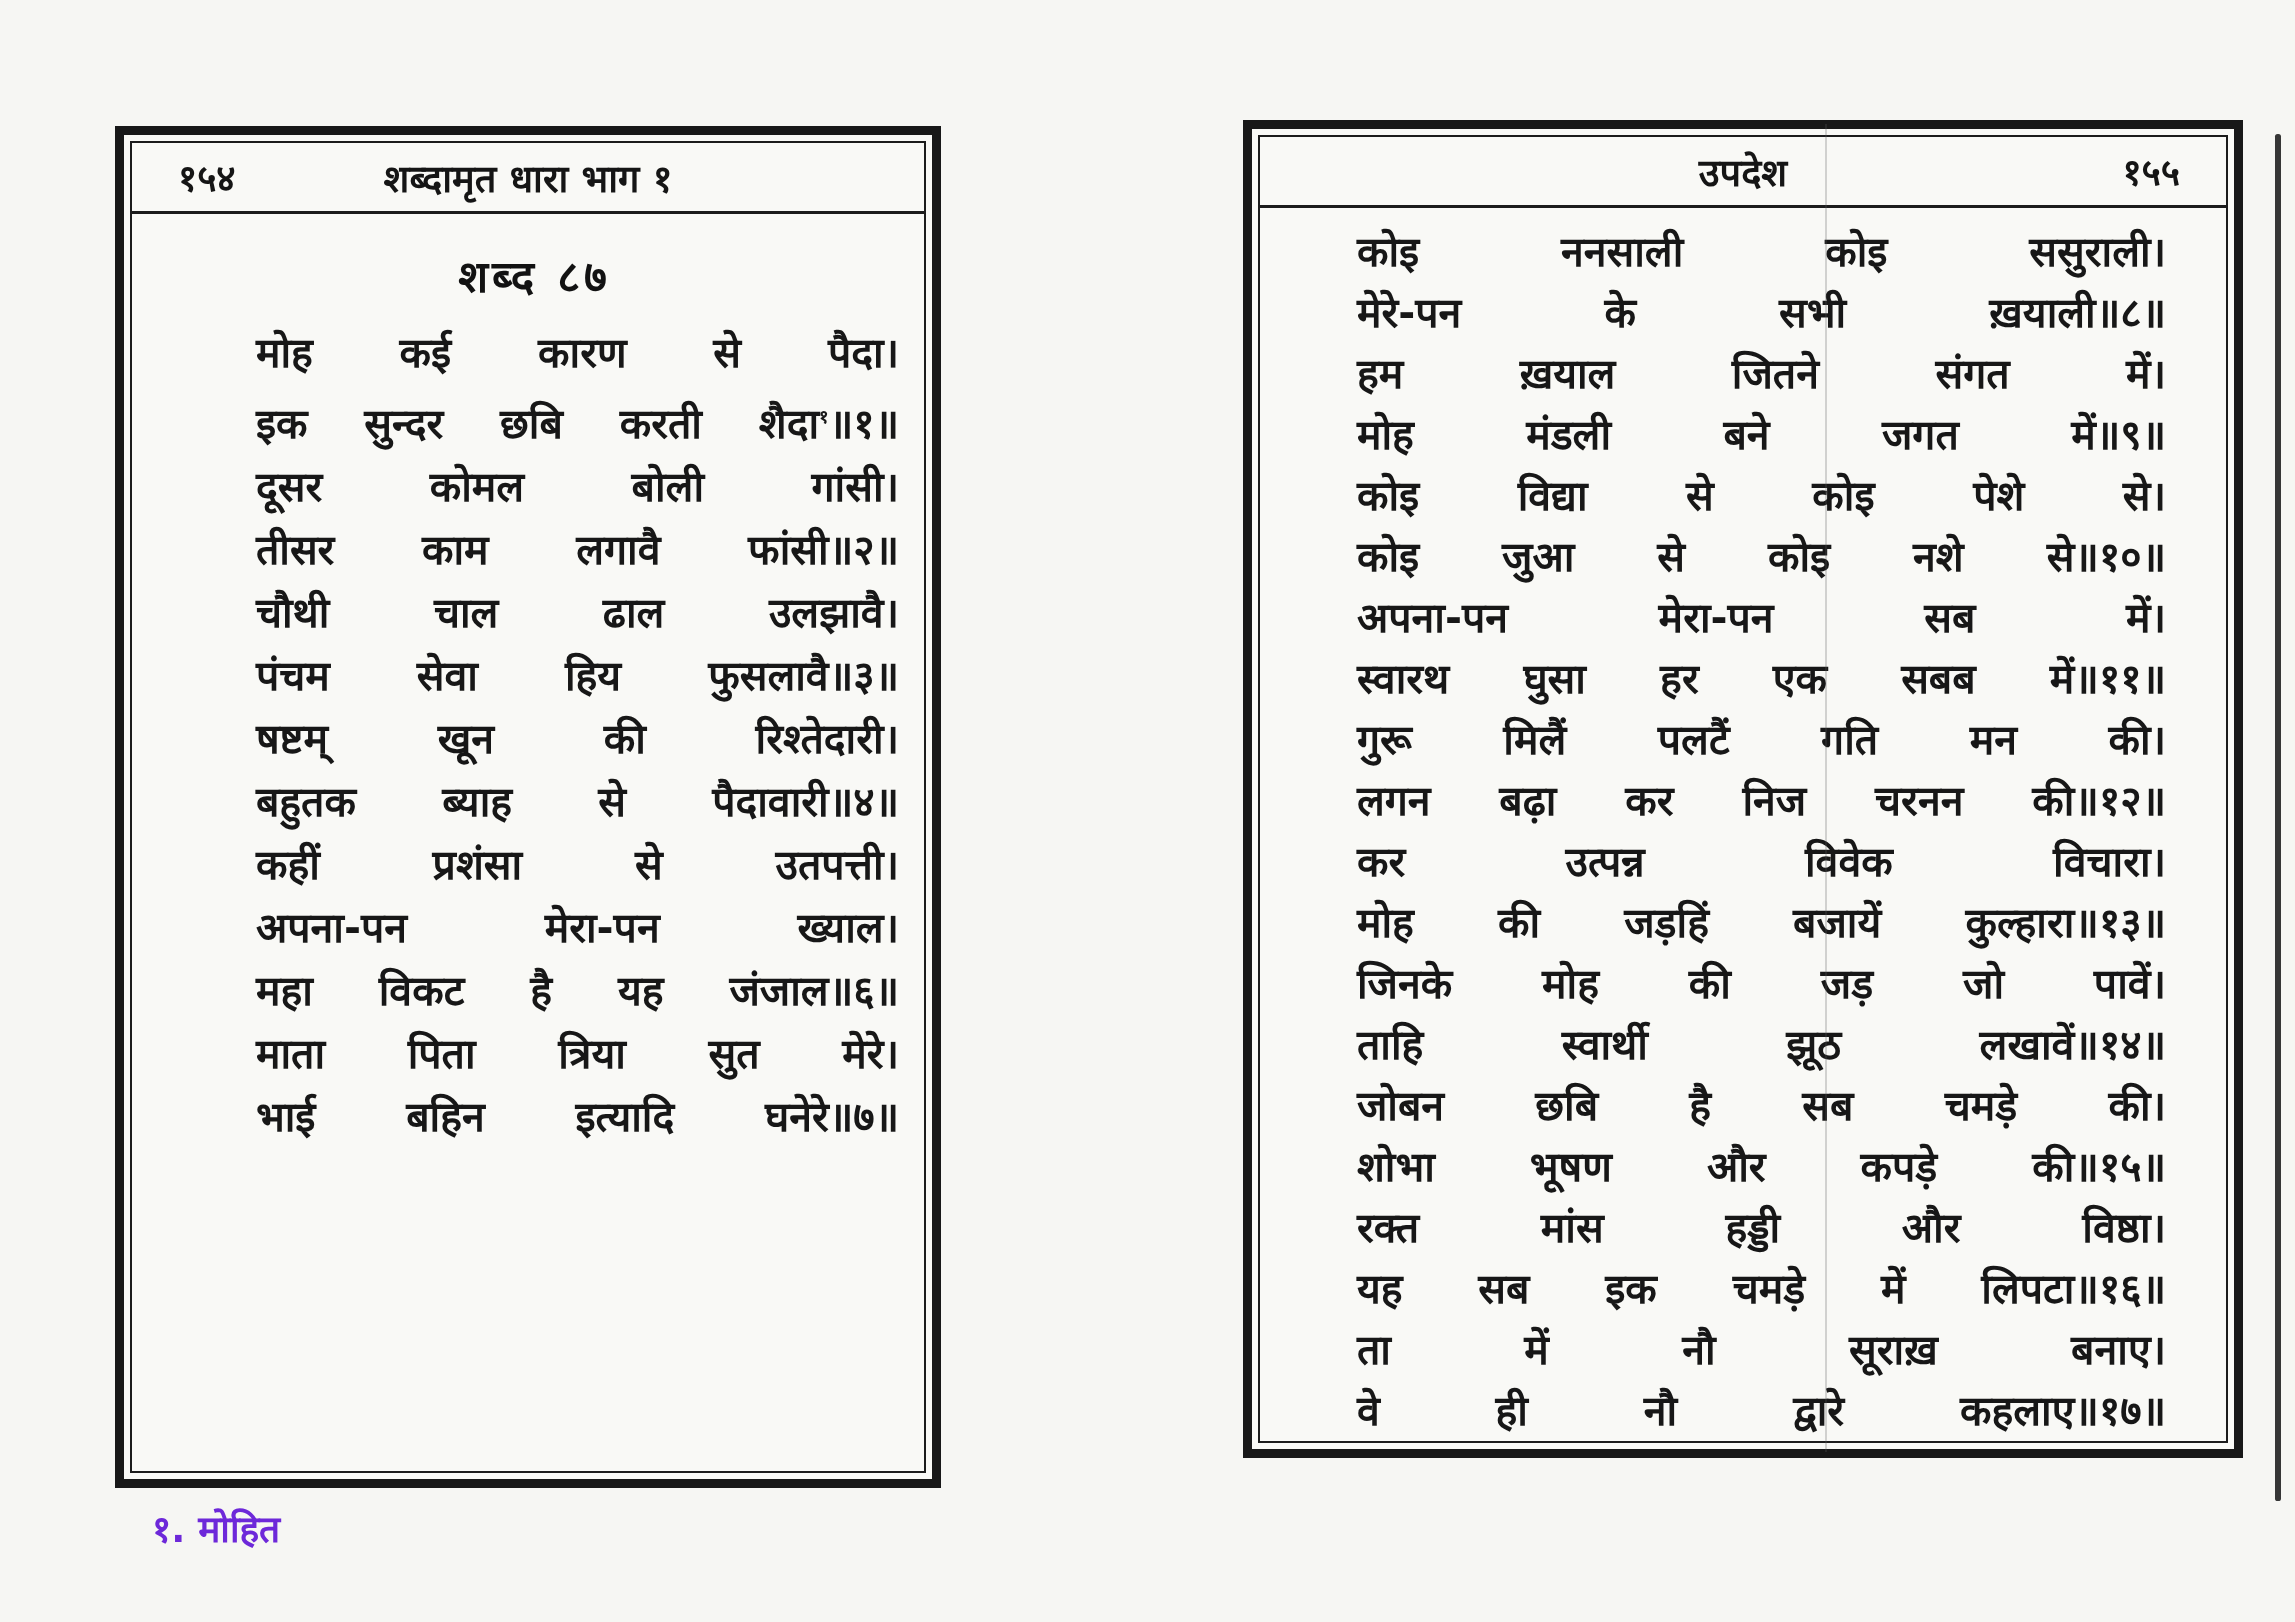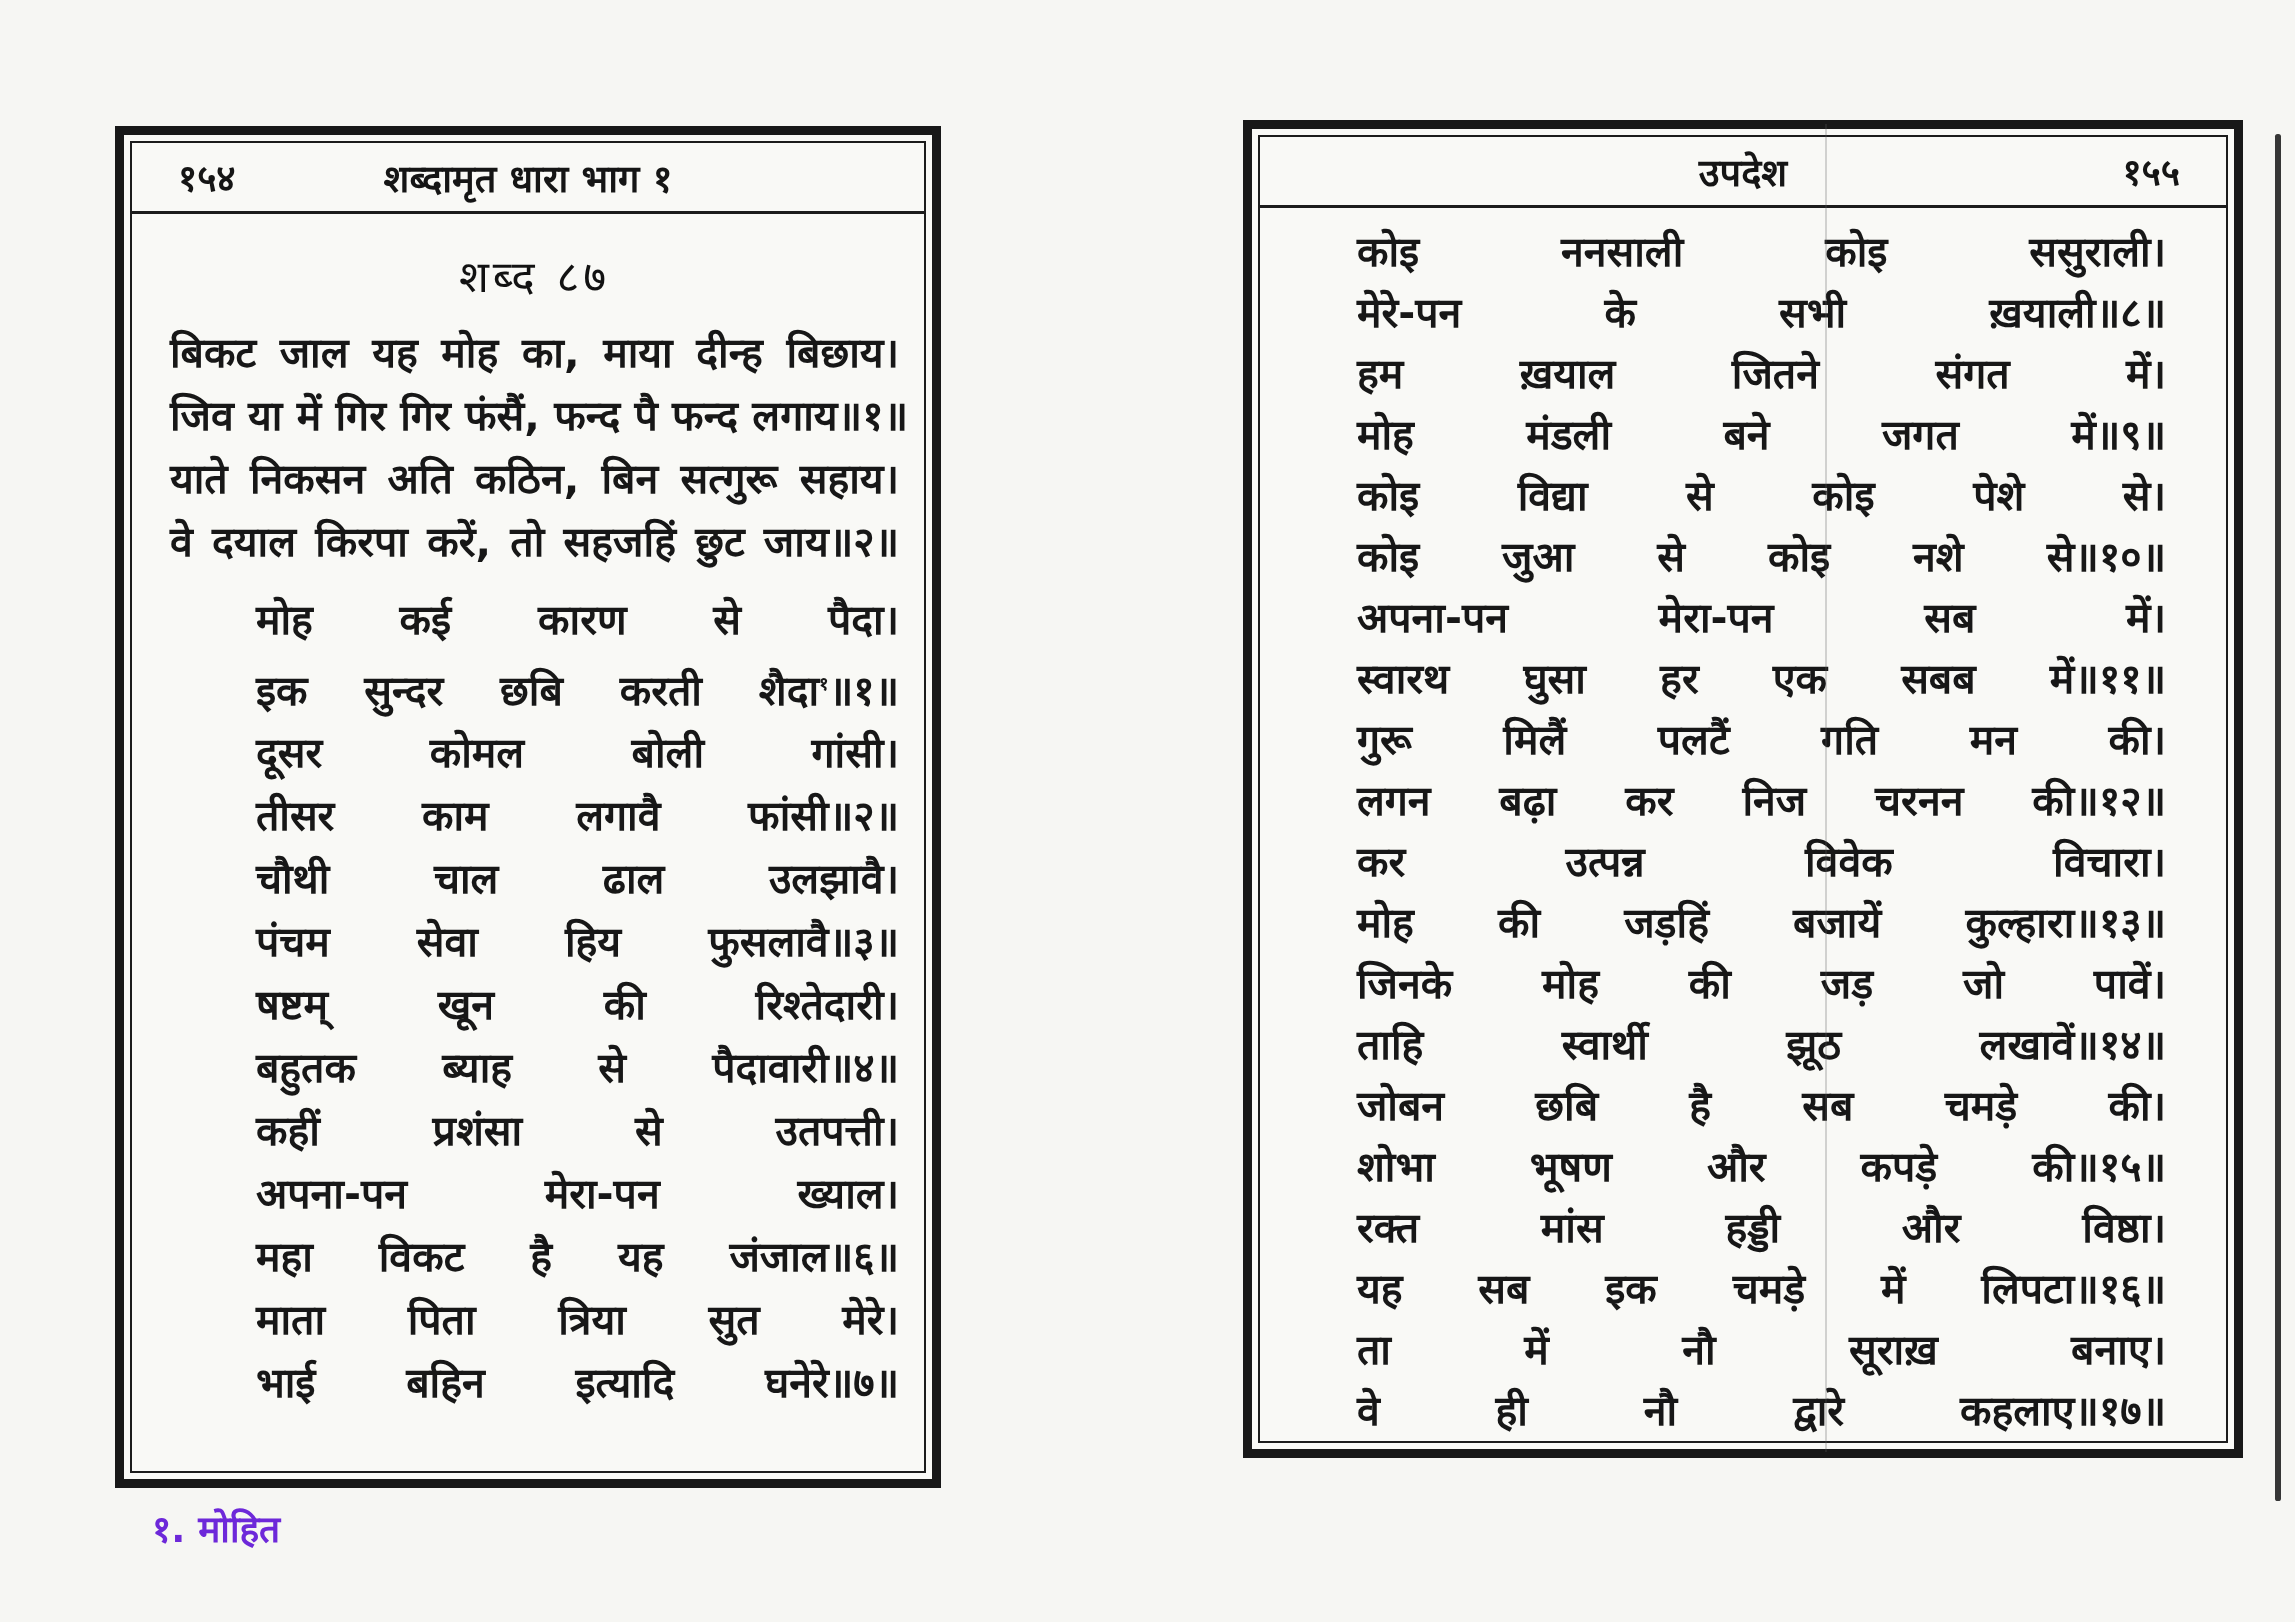--- a/index.html
+++ b/index.html
@@ -51,21 +51,21 @@
   .pgnum-right{margin-left:auto;padding-right:46px;position:relative;z-index:1;}
 
   
   .ink{color:#151515;}
   .body-left{padding:11.8px 25px 0 38px;}
   .body-right{padding:14.4px 60px 0 97px;}
   .shabd-title{
     margin:19.6px 0 17px 0;
     text-align:center;
     font-size:44px;
-    font-weight:400;
+    font-weight:700;
     letter-spacing:3.9px;
     color:#121212;
   }
   .vline{
     font-size:41px;
     font-weight:600;
     line-height:63px;
     white-space:nowrap;
     text-align:justify;
     text-align-last:justify;
@@ -115,26 +115,20 @@
 
   <section class="page page-left">
     <div class="page-inner">
       <header class="page-header">
         <span class="pgnum-left ink">१५४</span>
         <span class="htitle ink">शब्दामृत धारा भाग १</span>
       </header>
       <div class="body-left">
         <h2 class="shabd-title">शब्द ८७</h2>
 
-        <div class="doha-block">
-          <div class="vline">बिकट जाल यह मोह का, माया दीन्ह बिछाय।</div>
-          <div class="vline">जिव या में गिर गिर फंसैं, फन्द पै फन्द लगाय॥१॥</div>
-          <div class="vline">याते निकसन अति कठिन, बिन सत्गुरू सहाय।</div>
-          <div class="vline">वे दयाल किरपा करें, तो सहजहिं छुट जाय॥२॥</div>
-        </div>
 
         <div class="chaupai-block">
           <div class="vline">मोह कई कारण से पैदा।</div>
           <div class="vline"><span>इक सुन्दर छबि करती शैदा</span><sup class="fn">१</sup><span>॥१॥</span></div>
           <div class="vline">दूसर कोमल बोली गांसी।</div>
           <div class="vline">तीसर काम लगावै फांसी॥२॥</div>
           <div class="vline">चौथी चाल ढाल उलझावै।</div>
           <div class="vline">पंचम सेवा हिय फुसलावै॥३॥</div>
           <div class="vline">षष्टम् खून की रिश्तेदारी।</div>
           <div class="vline">बहुतक ब्याह से पैदावारी॥४॥</div>

